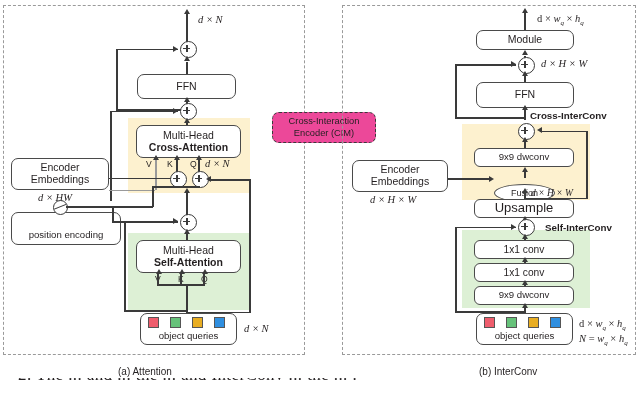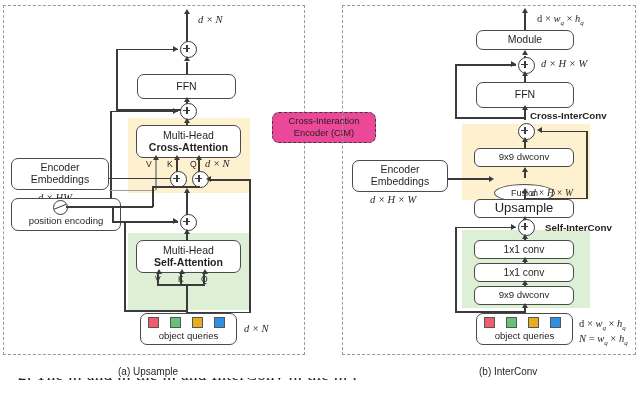--- a/index.html
+++ b/index.html
@@ -149,21 +149,21 @@
   <div class="node" style="left:11px;top:158px;width:98px;height:32px;">
     <span class="l1">Encoder</span>
     <span class="l1">Embeddings</span>
   </div>
   <div class="mathlab" style="left:38px;top:192px;">d × HW</div>
 
   <div class="ln lnh" style="left:109px;top:177.7px;width:62px;"></div>
 
   <div class="ln lnh" style="left:109px;top:189.5px;width:46px;background:#9a9a9a;"></div>
 
-  <div class="node" style="left:11px;top:198px;width:110px;height:33px;justify-content:flex-end;padding-bottom:3px;">
+  <div class="node" style="left:11px;top:212px;width:110px;height:33px;justify-content:flex-end;padding-bottom:3px;">
     <span class="l1" style="font-size:9.6px;">position encoding</span>
   </div>
   <div class="pe" style="left:53px;top:200px;"></div>
   <div class="ln lnh" style="left:66px;top:206px;width:44px;"></div>
 
   <div class="ln lnh" style="left:109px;top:206px;width:44px;"></div>
   <div class="ln lnv" style="left:152px;top:186px;height:21px;"></div>
   <div class="ln lnh" style="left:152px;top:186px;width:48px;"></div>
   <div class="ln lnv" style="left:198.2px;top:186px;height:1px;"></div>
 
@@ -210,21 +210,21 @@
 
   <div class="ln lnv" style="left:249px;top:179px;height:134px;"></div>
   <div class="ln lnh" style="left:186px;top:311.5px;width:64px;"></div>
   <div class="ln lnh" style="left:209px;top:179px;width:41px;"></div>
   <div class="ah left" style="left:206px;top:175.8px;"></div>
 
   <div class="ln lnv" style="left:124px;top:221.5px;height:90px;"></div>
   <div class="ln lnh" style="left:124px;top:310px;width:63px;"></div>
   <div class="ln lnh" style="left:124px;top:221.5px;width:10px;"></div>
 
-  <div class="cap" style="left:118px;top:366px;">(a) Upsample</div>
+  <div class="cap" style="left:118px;top:366px;">(a) Attention</div>
 
   <div class="chip yellow" style="left:272px;top:112px;width:104px;height:31px;">
     <span>Cross-Interaction</span>
     <span>Encoder (CIM)</span>
   </div>
 
   <div class="panel-frame" style="left:342px;top:5px;width:294px;height:350px;"></div>
 
   <div class="band yellow" style="left:462px;top:124px;width:128px;height:76px;"></div>
   <div class="band green" style="left:462px;top:230px;width:128px;height:78px;"></div>

